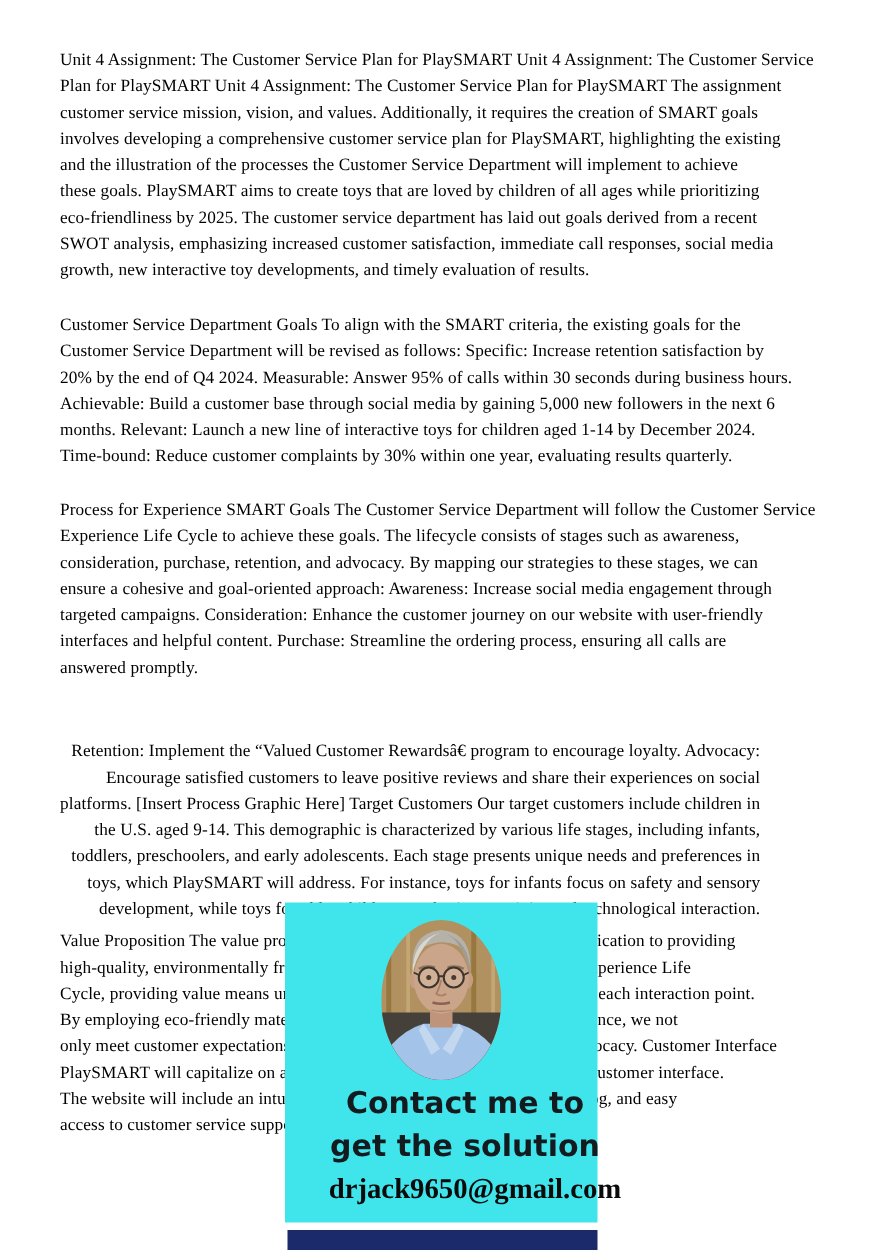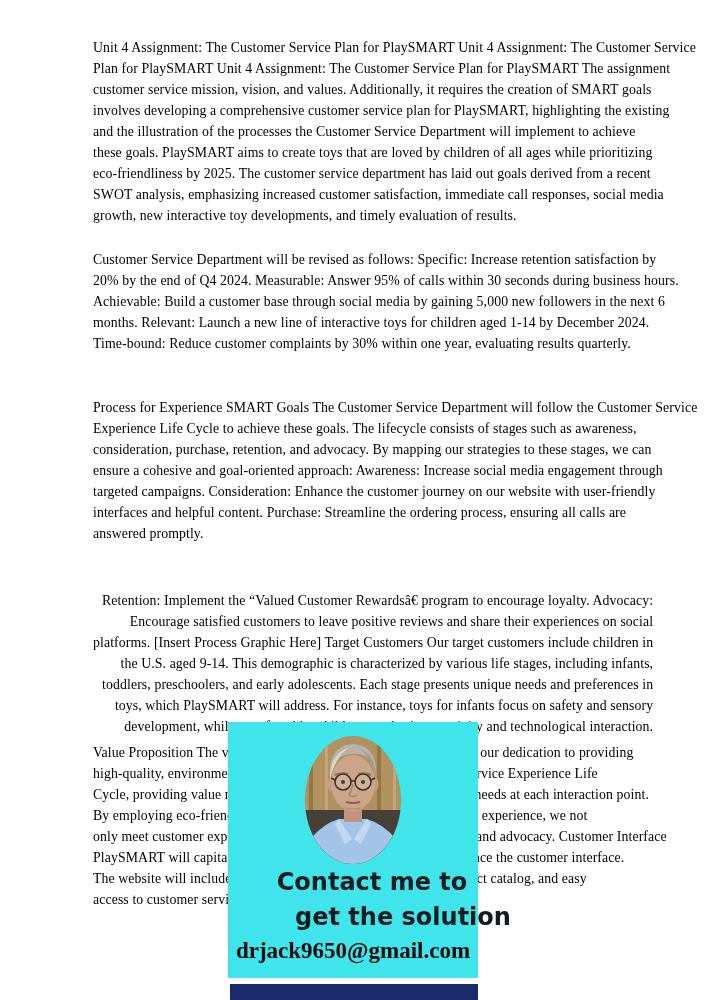--- a/index.html
+++ b/index.html
@@ -1,45 +1,45 @@
 <!DOCTYPE html>
 <html><head>
 <meta charset="utf-8">
 <style>
   html,body { margin:0; padding:0; background:#ffffff; }
   .page {
     position:relative; width:708px; height:1000px; background:#ffffff;
     font-family:"Liberation Serif", serif; overflow:hidden;
   }
-  .para { position:absolute; left:48px;margin-left:45px; }
+  .para { position:absolute; left:48px; }
   .line {
     font-size:13.8px; line-height:21px; white-space:nowrap; color:#000000;
     letter-spacing:0.1px;
   }
   
   .overlay {
     position:absolute; left:228px; top:722px; width:250px; height:256px;
     background:#40e5ec;
   }
   .photo-wrap {
     position:absolute; left:77px; top:14px; width:96px; height:128px;
   }
   .ad-text {
     position:absolute; left:0; width:100%; text-align:center;
     font-family:"DejaVu Sans", sans-serif; font-weight:bold;
     font-size:24px; line-height:32px; color:#131b1e;padding-left:19px;
   }
   .ad-text.l1 { top:144px; }
-  .ad-text.l2 { top:179px;margin-left:31px; }
+  .ad-text.l2 { top:179px; }
   .ad-email {
     position:absolute; left:0; width:100%; text-align:center;
     font-family:"Liberation Serif", serif; font-weight:bold;
     font-size:23px; line-height:28px; color:#0b0b0b;
   }
-  .ad-email { top:215px; }
+  .ad-email { top:215px;padding-left:27px; }
   .bottom-bar {
     position:absolute; left:230px; top:984px; width:248px; height:16px;
     background:#1b2a6b;
   }
 </style>
 </head>
 <body>
 
 <div class="page">
 
@@ -49,20 +49,21 @@
         <div class="line">Plan for PlaySMART Unit 4 Assignment: The Customer Service Plan for PlaySMART The assignment</div>
         <div class="line">customer service mission, vision, and values. Additionally, it requires the creation of SMART goals</div>
         <div class="line">involves developing a comprehensive customer service plan for PlaySMART, highlighting the existing</div>
         <div class="line">and the illustration of the processes the Customer Service Department will implement to achieve</div>
         <div class="line">these goals. PlaySMART aims to create toys that are loved by children of all ages while prioritizing</div>
         <div class="line">eco-friendliness by 2025. The customer service department has laid out goals derived from a recent</div>
         <div class="line">SWOT analysis, emphasizing increased customer satisfaction, immediate call responses, social media</div>
         <div class="line">growth, new interactive toy developments, and timely evaluation of results.</div>
       </div>
       <div class="para" style="top: 249px;">
+        <div class="line">Customer Service Department Goals To align with the SMART criteria, the existing goals for the</div>
         <div class="line">Customer Service Department will be revised as follows: Specific: Increase retention satisfaction by</div>
         <div class="line">20% by the end of Q4 2024. Measurable: Answer 95% of calls within 30 seconds during business hours.</div>
         <div class="line">Achievable: Build a customer base through social media by gaining 5,000 new followers in the next 6</div>
         <div class="line">months. Relevant: Launch a new line of interactive toys for children aged 1-14 by December 2024.</div>
         <div class="line">Time-bound: Reduce customer complaints by 30% within one year, evaluating results quarterly.</div>
       </div>
       <div class="para" style="top: 397px;">
         <div class="line">Process for Experience SMART Goals The Customer Service Department will follow the Customer Service</div>
         <div class="line">Experience Life Cycle to achieve these goals. The lifecycle consists of stages such as awareness,</div>
         <div class="line">consideration, purchase, retention, and advocacy. By mapping our strategies to these stages, we can</div>

